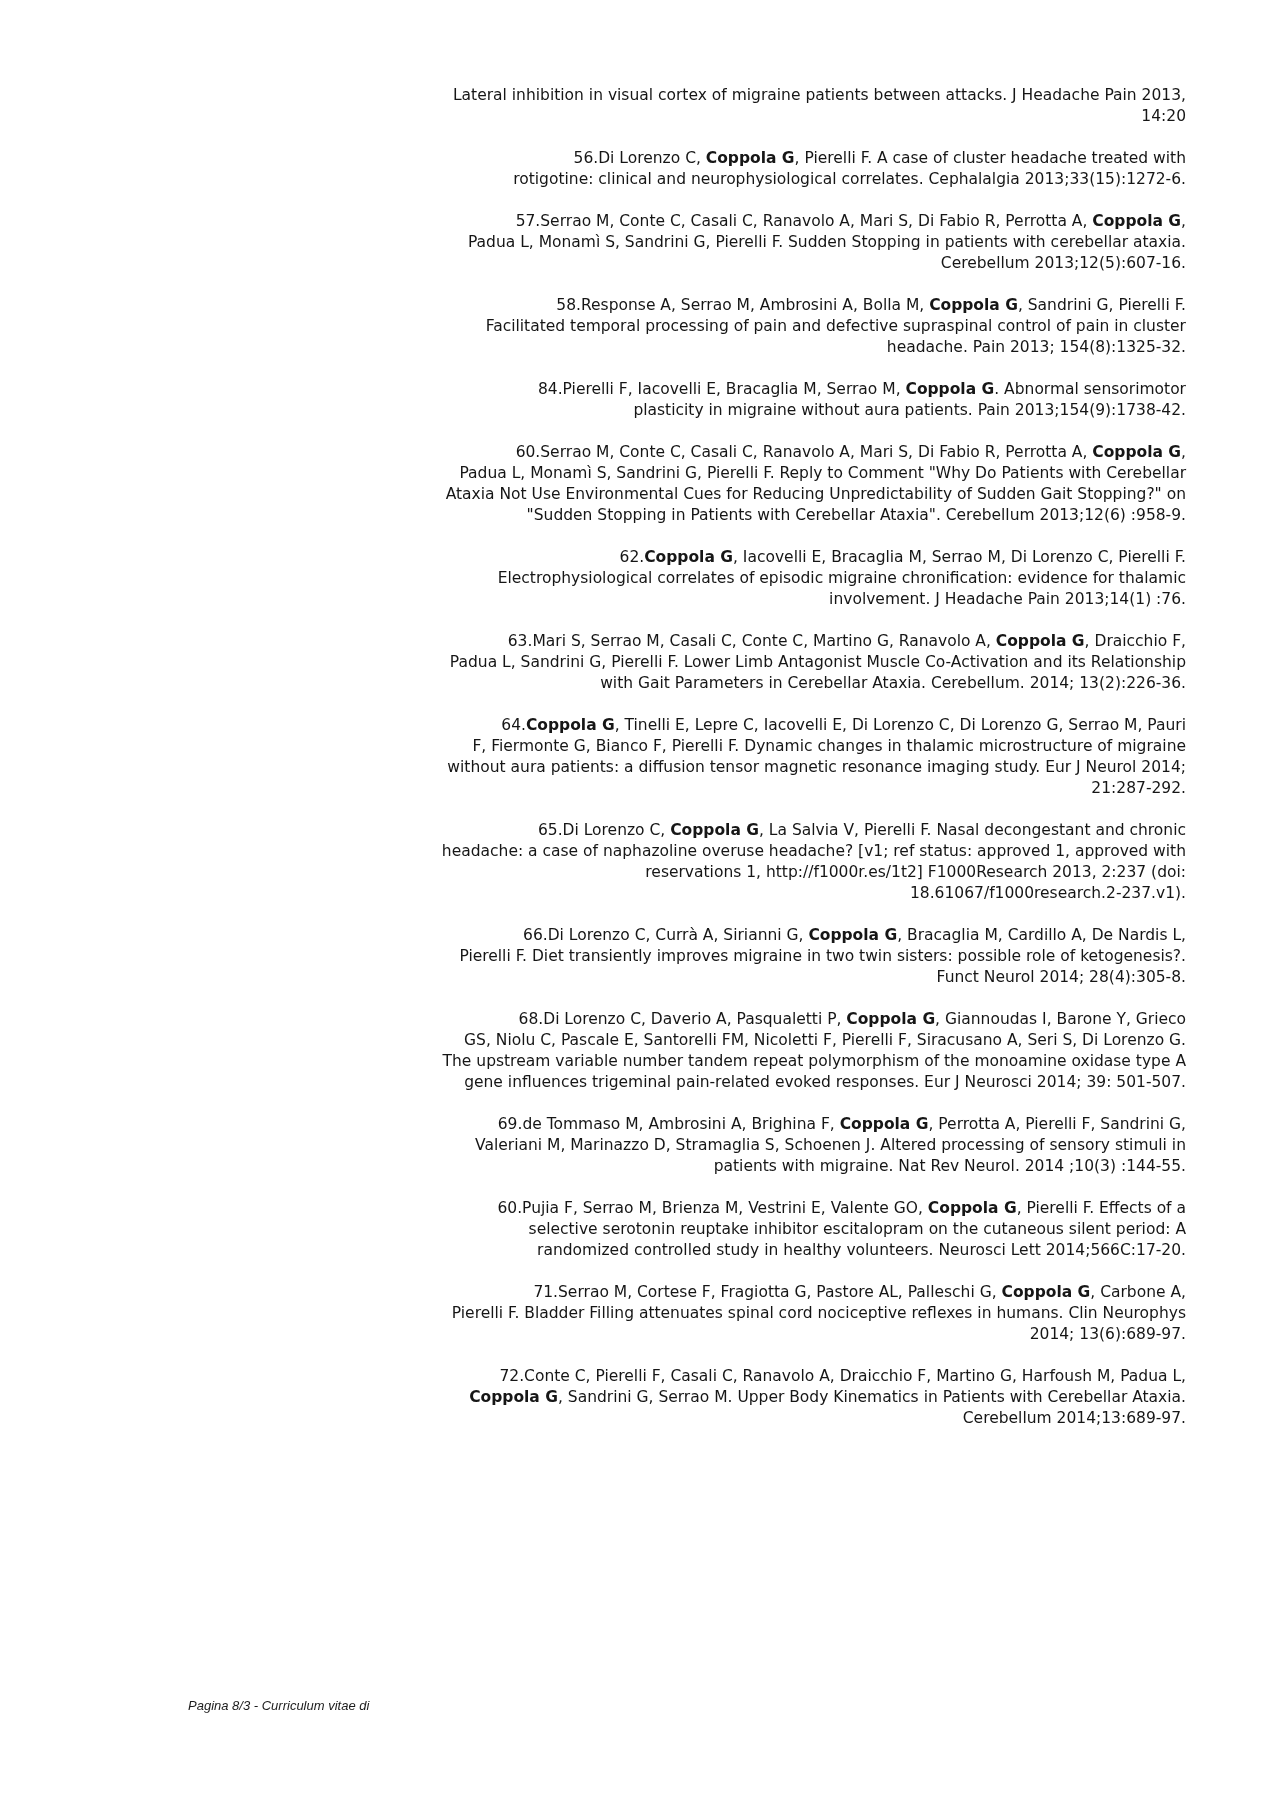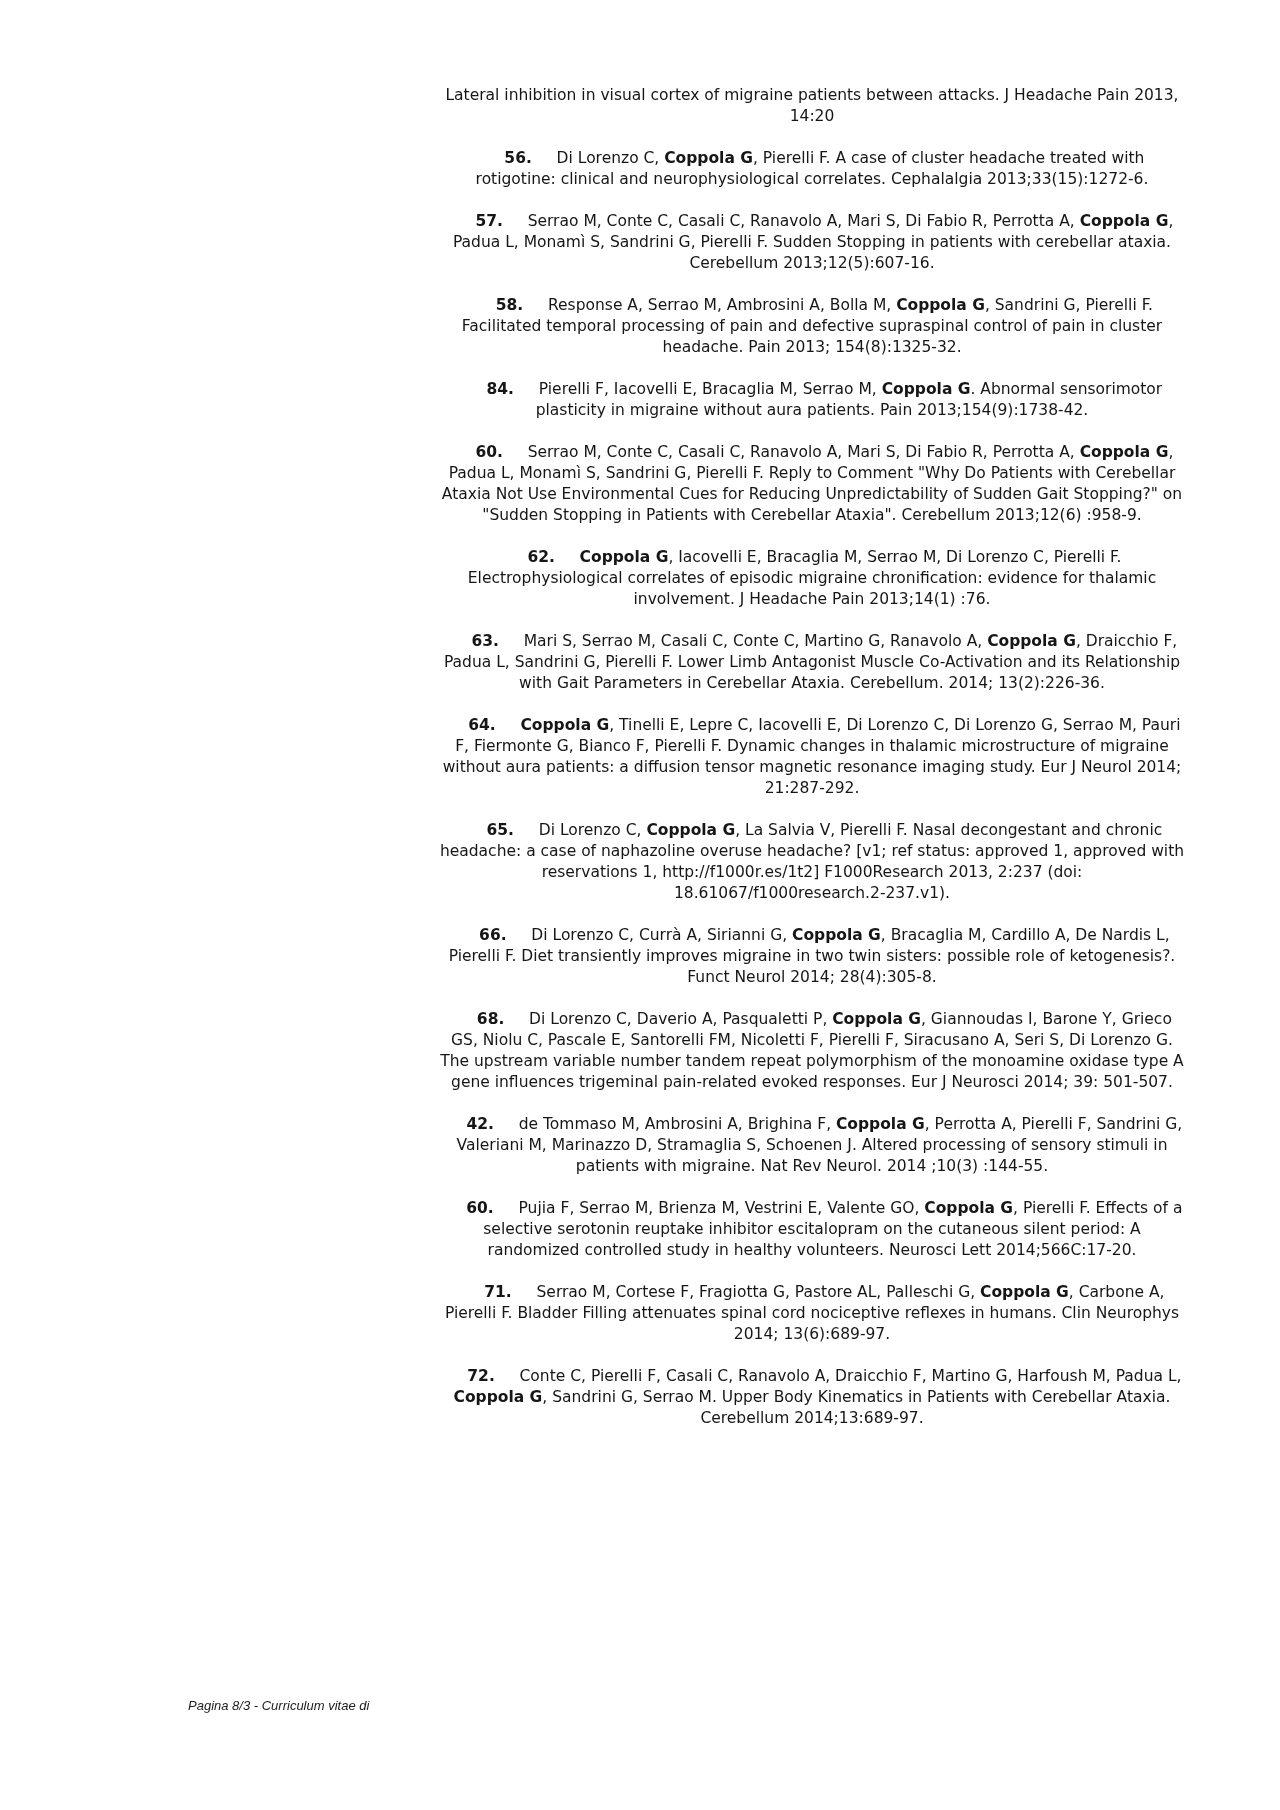--- a/index.html
+++ b/index.html
@@ -21,30 +21,29 @@
     inset: 0;
     background: #ffffff;
   }
   .content {
     position: absolute;
     left: 438px;
     top: 85px;
     width: 748px;
     font-size: 15.5px;
     line-height: 21px;
-    text-align: center;
+    text-align: right;
   }
   p.ref {
     margin: 0 0 21px 0;
     padding: 0;
   }
   .ref-num {
     display: inline-block;
     width: 77px;
-    font-weight: bold;
   }
   .bold {
     font-weight: bold;
   }
   .footer {
     position: absolute;
     left: 188px;
     top: 1697px;
     font-family: "Liberation Sans", sans-serif;
     font-size: 13px;
@@ -64,19 +63,19 @@
       <p class="ref"><span class="ref-num">57.</span><span><span>Serrao M, Conte C, Casali C, Ranavolo A, Mari S, Di Fabio R, Perrotta A, </span><span class="bold">Coppola G</span><span>, Padua L, Monamì S, Sandrini G, Pierelli F. Sudden Stopping in patients with cerebellar ataxia. Cerebellum 2013;12(5):607-16.</span></span></p>
       <p class="ref"><span class="ref-num">58.</span><span><span>Response A, Serrao M, Ambrosini A, Bolla M, </span><span class="bold">Coppola G</span><span>, Sandrini G, Pierelli F. Facilitated temporal processing of pain and defective supraspinal control of pain in cluster headache. Pain 2013; 154(8):1325-32.</span></span></p>
       <p class="ref"><span class="ref-num">84.</span><span><span>Pierelli F, Iacovelli E, Bracaglia M, Serrao M, </span><span class="bold">Coppola G</span><span>. Abnormal sensorimotor plasticity in migraine without aura patients. Pain 2013;154(9):1738-42.</span></span></p>
       <p class="ref"><span class="ref-num">60.</span><span><span>Serrao M, Conte C, Casali C, Ranavolo A, Mari S, Di Fabio R, Perrotta A, </span><span class="bold">Coppola G</span><span>, Padua L, Monamì S, Sandrini G, Pierelli F. Reply to Comment "Why Do Patients with Cerebellar Ataxia Not Use Environmental Cues for Reducing Unpredictability of Sudden Gait Stopping?" on "Sudden Stopping in Patients with Cerebellar Ataxia". Cerebellum 2013;12(6) :958-9.</span></span></p>
       <p class="ref"><span class="ref-num">62.</span><span><span class="bold">Coppola G</span><span>, Iacovelli E, Bracaglia M, Serrao M, Di Lorenzo C, Pierelli F. Electrophysiological correlates of episodic migraine chronification: evidence for thalamic involvement. J Headache Pain 2013;14(1) :76.</span></span></p>
       <p class="ref"><span class="ref-num">63.</span><span><span>Mari S, Serrao M, Casali C, Conte C, Martino G, Ranavolo A, </span><span class="bold">Coppola G</span><span>, Draicchio F, Padua L, Sandrini G, Pierelli F. Lower Limb Antagonist Muscle Co-Activation and its Relationship with Gait Parameters in Cerebellar Ataxia. Cerebellum. 2014; 13(2):226-36.</span></span></p>
       <p class="ref"><span class="ref-num">64.</span><span><span class="bold">Coppola G</span><span>, Tinelli E, Lepre C, Iacovelli E, Di Lorenzo C, Di Lorenzo G, Serrao M, Pauri F, Fiermonte G, Bianco F, Pierelli F. Dynamic changes in thalamic microstructure of migraine without aura patients: a diffusion tensor magnetic resonance imaging study. Eur J Neurol 2014; 21:287-292.</span></span></p>
       <p class="ref"><span class="ref-num">65.</span><span><span>Di Lorenzo C, </span><span class="bold">Coppola G</span><span>, La Salvia V, Pierelli F. Nasal decongestant and chronic headache: a case of naphazoline overuse headache? [v1; ref status: approved 1, approved with reservations 1, http://f1000r.es/1t2] F1000Research 2013, 2:237 (doi: 18.61067/f1000research.2-237.v1).</span></span></p>
       <p class="ref"><span class="ref-num">66.</span><span><span>Di Lorenzo C, Currà A, Sirianni G, </span><span class="bold">Coppola G</span><span>, Bracaglia M, Cardillo A, De Nardis L, Pierelli F. Diet transiently improves migraine in two twin sisters: possible role of ketogenesis?. Funct Neurol 2014; 28(4):305-8.</span></span></p>
       <p class="ref"><span class="ref-num">68.</span><span><span>Di Lorenzo C, Daverio A, Pasqualetti P, </span><span class="bold">Coppola G</span><span>, Giannoudas I, Barone Y, Grieco GS, Niolu C, Pascale E, Santorelli FM, Nicoletti F, Pierelli F, Siracusano A, Seri S, Di Lorenzo G. The upstream variable number tandem repeat polymorphism of the monoamine oxidase type A gene influences trigeminal pain-related evoked responses. Eur J Neurosci 2014; 39: 501-507.</span></span></p>
-      <p class="ref"><span class="ref-num">42.</span><span><span>de Tommaso M, Ambrosini A, Brighina F, </span><span class="bold">Coppola G</span><span>, Perrotta A, Pierelli F, Sandrini G, Valeriani M, Marinazzo D, Stramaglia S, Schoenen J. Altered processing of sensory stimuli in patients with migraine. Nat Rev Neurol. 2014 ;10(3) :144-55.</span></span></p>
+      <p class="ref"><span class="ref-num">69.</span><span><span>de Tommaso M, Ambrosini A, Brighina F, </span><span class="bold">Coppola G</span><span>, Perrotta A, Pierelli F, Sandrini G, Valeriani M, Marinazzo D, Stramaglia S, Schoenen J. Altered processing of sensory stimuli in patients with migraine. Nat Rev Neurol. 2014 ;10(3) :144-55.</span></span></p>
       <p class="ref"><span class="ref-num">60.</span><span><span>Pujia F, Serrao M, Brienza M, Vestrini E, Valente GO, </span><span class="bold">Coppola G</span><span>, Pierelli F. Effects of a selective serotonin reuptake inhibitor escitalopram on the cutaneous silent period: A randomized controlled study in healthy volunteers. Neurosci Lett 2014;566C:17-20.</span></span></p>
       <p class="ref"><span class="ref-num">71.</span><span><span>Serrao M, Cortese F, Fragiotta G, Pastore AL, Palleschi G, </span><span class="bold">Coppola G</span><span>, Carbone A, Pierelli F. Bladder Filling attenuates spinal cord nociceptive reflexes in humans. Clin Neurophys 2014; 13(6):689-97.</span></span></p>
       <p class="ref"><span class="ref-num">72.</span><span><span>Conte C, Pierelli F, Casali C, Ranavolo A, Draicchio F, Martino G, Harfoush M, Padua L, </span><span class="bold">Coppola G</span><span>, Sandrini G, Serrao M. Upper Body Kinematics in Patients with Cerebellar Ataxia. Cerebellum 2014;13:689-97.</span></span></p>
     </div>
   <div class="footer">Pagina 8/3 - Curriculum vitae di</div>
 </div>
 
 </body></html>

